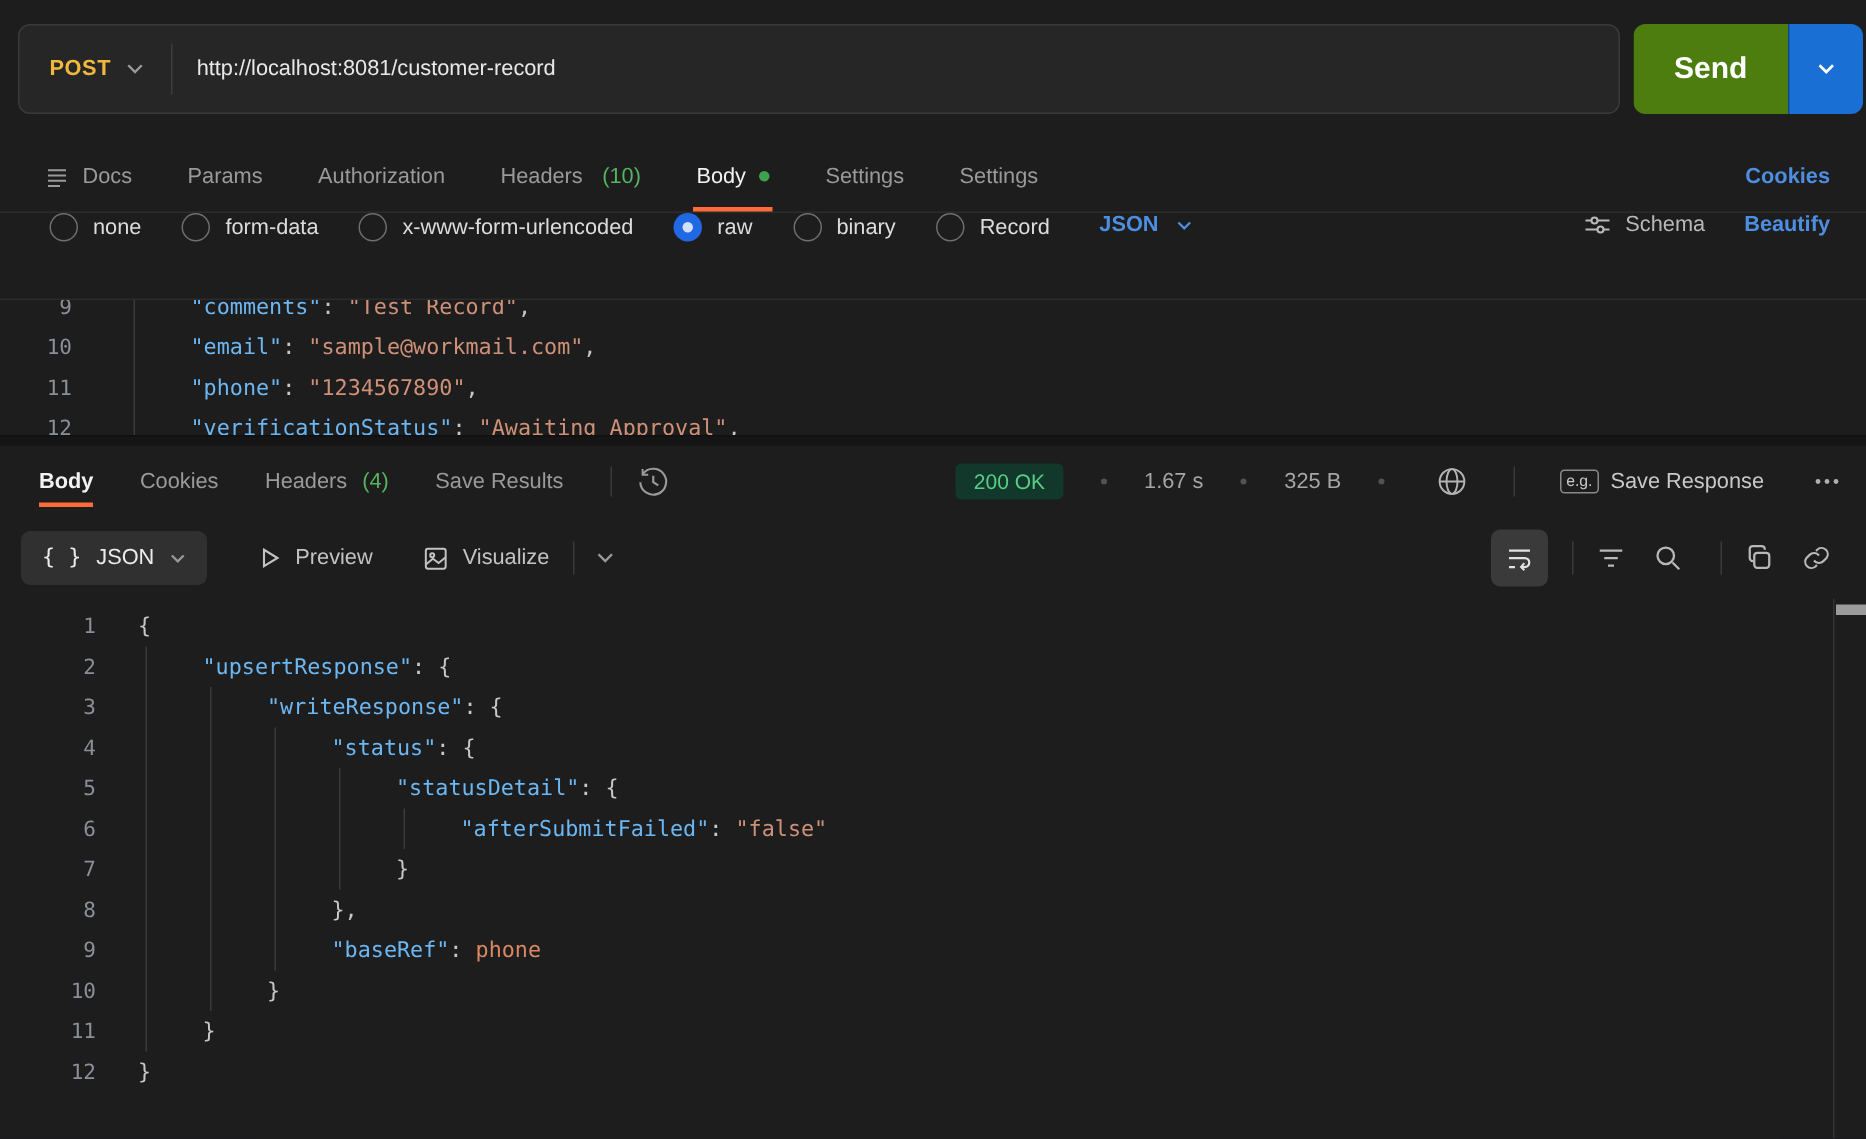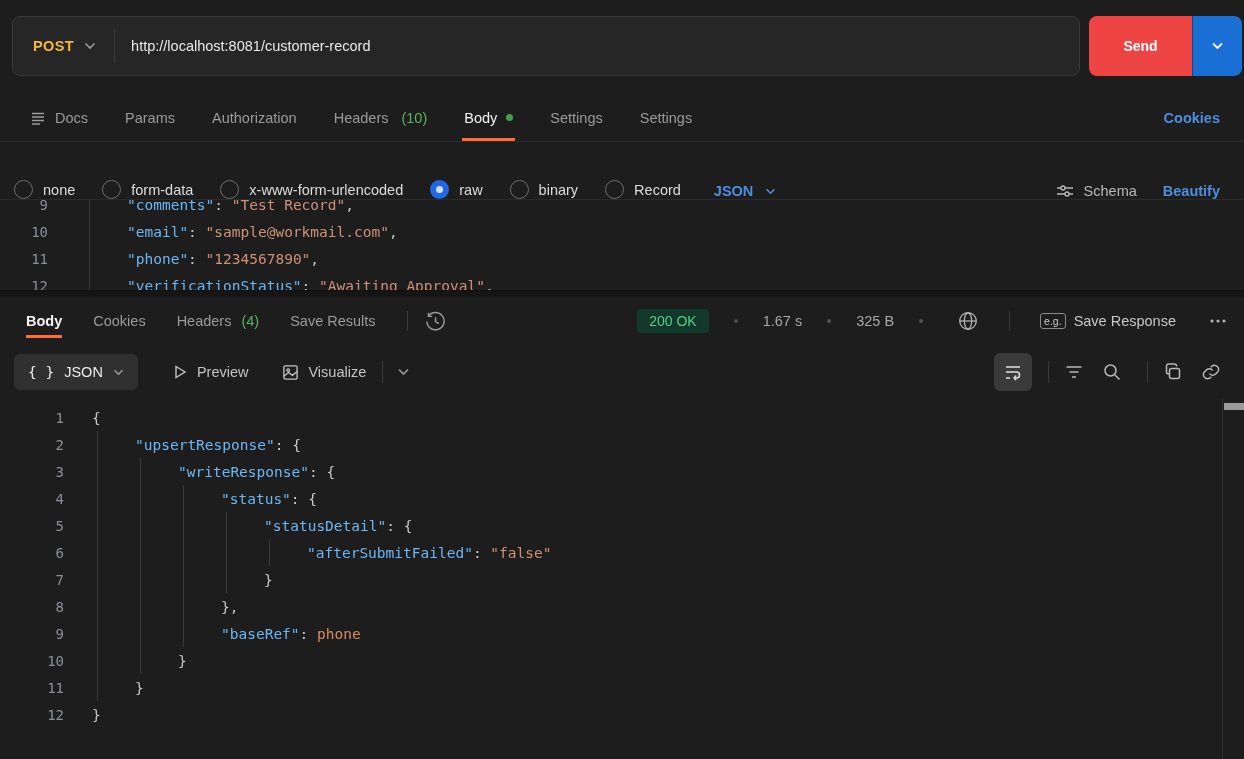--- a/index.html
+++ b/index.html
@@ -23,40 +23,40 @@
   .method-label { font-weight:700; font-size:14.5px; letter-spacing:.4px; color:#f0b93b; }
   .chev { color:#9a9a9a; }
   .method-divider { width:1px; height:34px; background:#3c3c3e; }
   .url-input {
     flex:1; background:transparent; border:none; outline:none;
     color:#e8e8e8; font-size:14.5px; padding:0 16px;
     font-family:"Liberation Sans", sans-serif;
   }
   .send-split { width:153px; height:60px; margin-left:9px; display:flex; border-radius:8px; overflow:hidden; }
   .send-main {
-    flex:1; background:#ef4444; color:#ffffff; font-weight:700; font-size:14px;
+    flex:1; background:#4d7c0f; color:#ffffff; font-weight:700; font-size:20px;
     border:none; cursor:pointer; font-family:"Liberation Sans", sans-serif;
   }
   .send-caret {
     width:50px; background:#1a6fd4; border:none; border-left:1px solid rgba(0,0,0,.35);
     color:#fff; cursor:pointer; display:flex; align-items:center; justify-content:center;
   }
 
   
   .row-tabs { height:48px; border-bottom:1px solid #2c2c2d; display:flex; align-items:stretch; padding:0 24px 0 30px; }
   .rtab { display:flex; align-items:center; gap:9px; margin-right:37px; color:#9a9a9a; font-size:14.5px; cursor:pointer; position:relative; }
   .rtab .cnt { color:#56b45f; margin-left:4px; }
   .rtab.active { color:#f2f2f2; }
   .rtab.active::after { content:""; position:absolute; left:-2px; right:-2px; bottom:0; height:3px; background:#ff6c37; }
   .dot-green { width:7px; height:7px; border-radius:50%; background:#3da14d; }
   .tabs-spacer { flex:1; }
   .cookies-link { align-self:center; color:#4e8ee0; font-weight:700; font-size:14.5px; cursor:pointer; }
 
   
-  .row-radio { height:57px; display:flex; align-items:flex-end; padding:0 24px 0 14px; }
+  .row-radio { height:57px; display:flex; align-items:flex-start; padding:0 24px 0 14px;margin-left:19px; }
   .radio-opt { display:flex; align-items:center; gap:10px; margin-right:27px; cursor:pointer; }
   .rdo { width:19px; height:19px; border-radius:50%; border:1.5px solid #6e6e6e; background:transparent; }
   .radio-opt.sel .rdo { border:none; background:#2168e4; position:relative; }
   .radio-opt.sel .rdo::after { content:""; position:absolute; left:6px; top:6px; width:7px; height:7px; border-radius:50%; background:#cfe0ff; }
   .radio-lbl { color:#dcdcdc; font-size:14.5px; }
   .lang-select { display:flex; align-items:center; gap:12px; margin-left:6px; color:#4e8ee0; font-weight:700; font-size:14.5px; cursor:pointer; }
   .radio-spacer { flex:1; }
   .schema-btn { display:flex; align-items:center; gap:10px; color:#b9b9b9; font-size:14.5px; margin-right:26px; cursor:pointer; }
   .beautify-link { color:#4e8ee0; font-weight:700; font-size:14.5px; cursor:pointer; }
 

